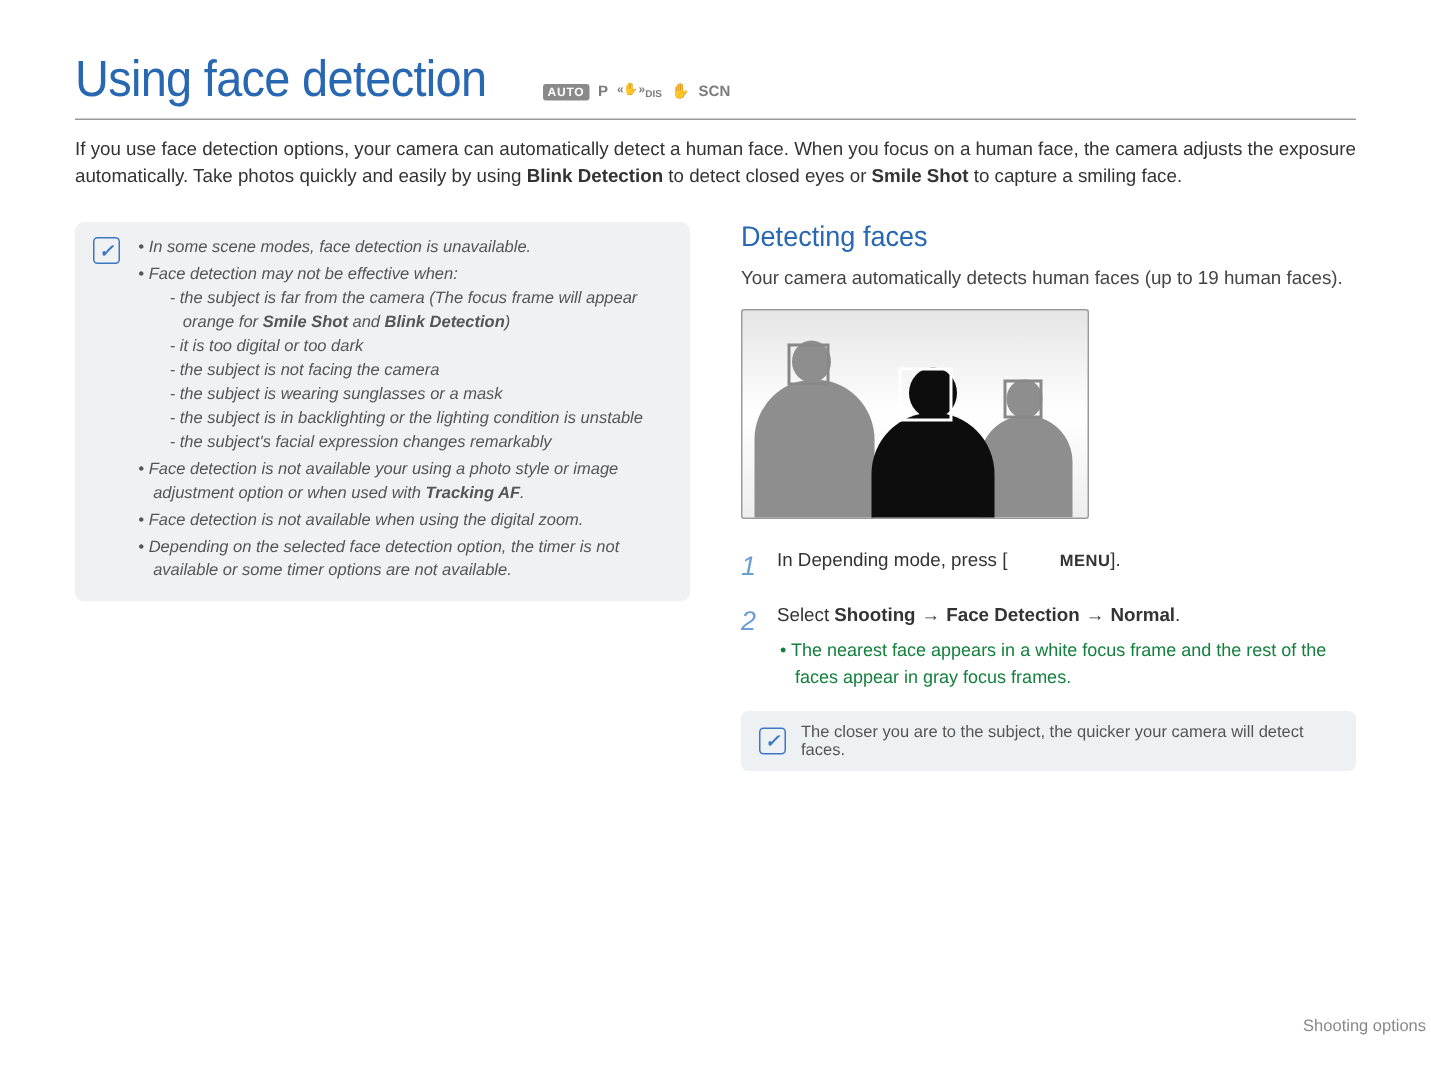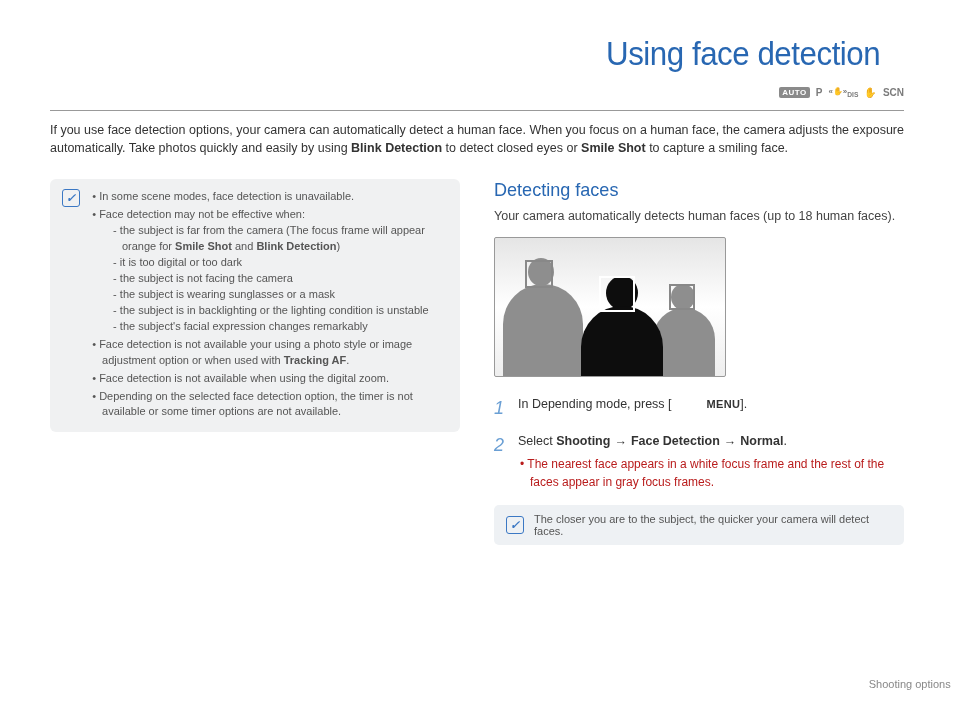--- a/index.html
+++ b/index.html
@@ -5,21 +5,21 @@
   * { box-sizing: border-box; margin: 0; padding: 0; }
   body {
     width: 954px;
     height: 720px;
     background: #fff;
     font-family: Arial, Helvetica, sans-serif;
     color: #333;
     position: relative;
     padding: 34px 50px 0 50px;
   }
-  .title-row { display: flex; align-items: flex-end; gap: 14px; margin-bottom: 4px; flex-direction: column;}
+  .title-row { display: flex; align-items: flex-end; gap: 14px; margin-bottom: 4px;}
   .title {
     font-size: 34px;
     color: #2867b2;
     font-weight: 400;
     letter-spacing: -0.5px;
     font-stretch: condensed;
     transform: scaleX(0.92);
     transform-origin: left;
   }
   .mode-icons { color:#7b7b7b; font-size:10px; font-weight:bold; display:flex; gap:6px; align-items:center; margin-bottom:6px;justify-content:flex-end;}
@@ -43,21 +43,21 @@
   .note-icon {
     width:18px; height:18px; min-width:18px;
     border:1.5px solid #3b78c4;
     border-radius:3px;
     color:#3b78c4;
     font-weight:bold;
     font-size:12px;
     display:flex; align-items:center; justify-content:center;
     font-style:italic;
   }
-  .note-list > li { margin-left:1em; text-indent:-0.9em; padding-left:0.1em; margin-bottom:2px;}
+  .note-list > li { margin-left:1em; text-indent:-0.9em; padding-left:0.1em; margin-bottom:2px;font-style:italic;}
   .note-list > li::before { content:"• "; }
   .dash-list li { margin-left: 1.8em; text-indent:-0.8em;}
   .dash-list li::before { content:"- "; }
   .subhead { color:#2867b2; font-size:19px; margin-bottom:6px; font-weight:400; transform: scaleX(0.95); transform-origin:left;}
   .body-text { font-size:12.5px; line-height:1.45; color:#444; margin-bottom:12px;}
   
   .illus {
     width: 232px; height:140px;
     border:1px solid #999; border-radius:2px;
     background: linear-gradient(#e5e5e5 0%, #ffffff 50%, #eeeeee 100%);
@@ -81,21 +81,21 @@
   .fR .fig-head { width:24px; height:26px; background:#8e8e8e; left:18px; top:-92px;}
   .fR .fig-body { width:62px; height:68px; background:#8e8e8e; left:0; top:-68px;}
   .focus-frame { position:absolute; border:2px solid; }
   .ff { border-color:#fff; width:36px; height:36px; left:104px; top:38px;}
   .fg1 { border-color:#888; width:28px; height:28px; left:30px; top:22px;}
   .fg2 { border-color:#888; width:26px; height:26px; left:174px; top:46px;}
   
   .step { display:flex; gap:10px; margin-bottom:10px; font-size:12.5px; line-height:1.5;}
   .step-num { color:#6a9fd4; font-style:italic; font-size:18px; font-weight:400; min-width:14px;}
   .step-body { flex:1; color:#333;}
-  .step-sub { margin-left:12px; text-indent:-10px; font-size:12px; margin-top:4px; color:#b91c1c;}
+  .step-sub { margin-left:12px; text-indent:-10px; font-size:12px; margin-top:4px; color:#15803d;}
   .step-sub::before { content:"• "; }
   .menu-btn { font-weight:bold; font-size:11px; letter-spacing:0.3px;padding-left:35px;}
   .arrow { padding:0 4px;}
   
   .tip-box {
     background:#eef1f4;
     border-radius:5px;
     padding:8px 12px;
     display:flex; gap:10px; align-items:center;
     font-size:11px; color:#555;
@@ -148,21 +148,21 @@
         </li>
         <li><span>Face detection is not available your using a photo style or image adjustment option or when used with </span><span class="bold">Tracking AF</span><span>.</span></li>
         <li>Face detection is not available when using the digital zoom.</li>
         <li>Depending on the selected face detection option, the timer is not available or some timer options are not available.</li>
       </ul>
     </div>
   </div>
 
   <div class="col">
     <div class="subhead">Detecting faces</div>
-    <p class="body-text">Your camera automatically detects human faces (up to 18 human faces).</p>
+    <p class="body-text">Your camera automatically detects human faces (up to 19 human faces).</p>
 
     <div class="illus">
       <div class="figure fL">
           <div class="fig-head"></div>
           <div class="fig-body"></div>
         </div>
       <div class="figure fR">
           <div class="fig-head"></div>
           <div class="fig-body"></div>
         </div>

